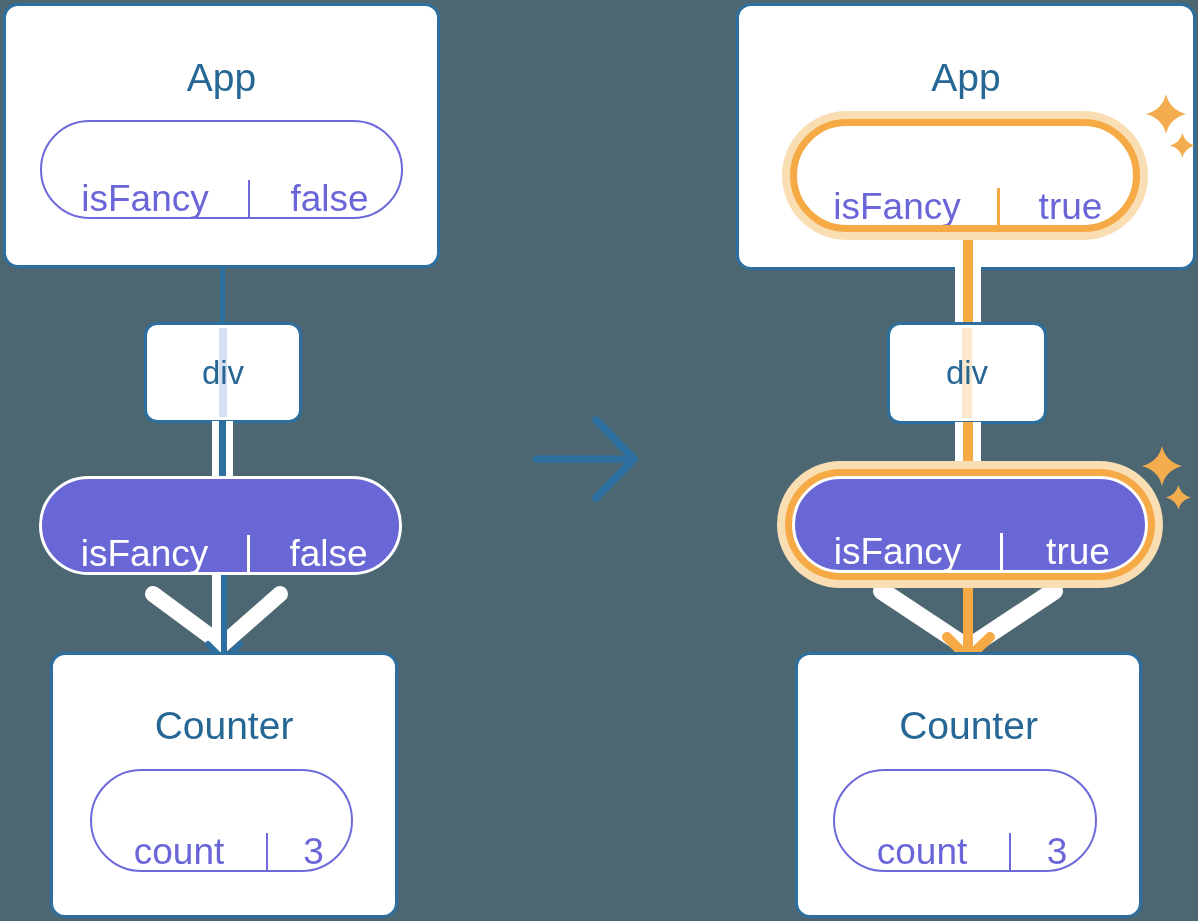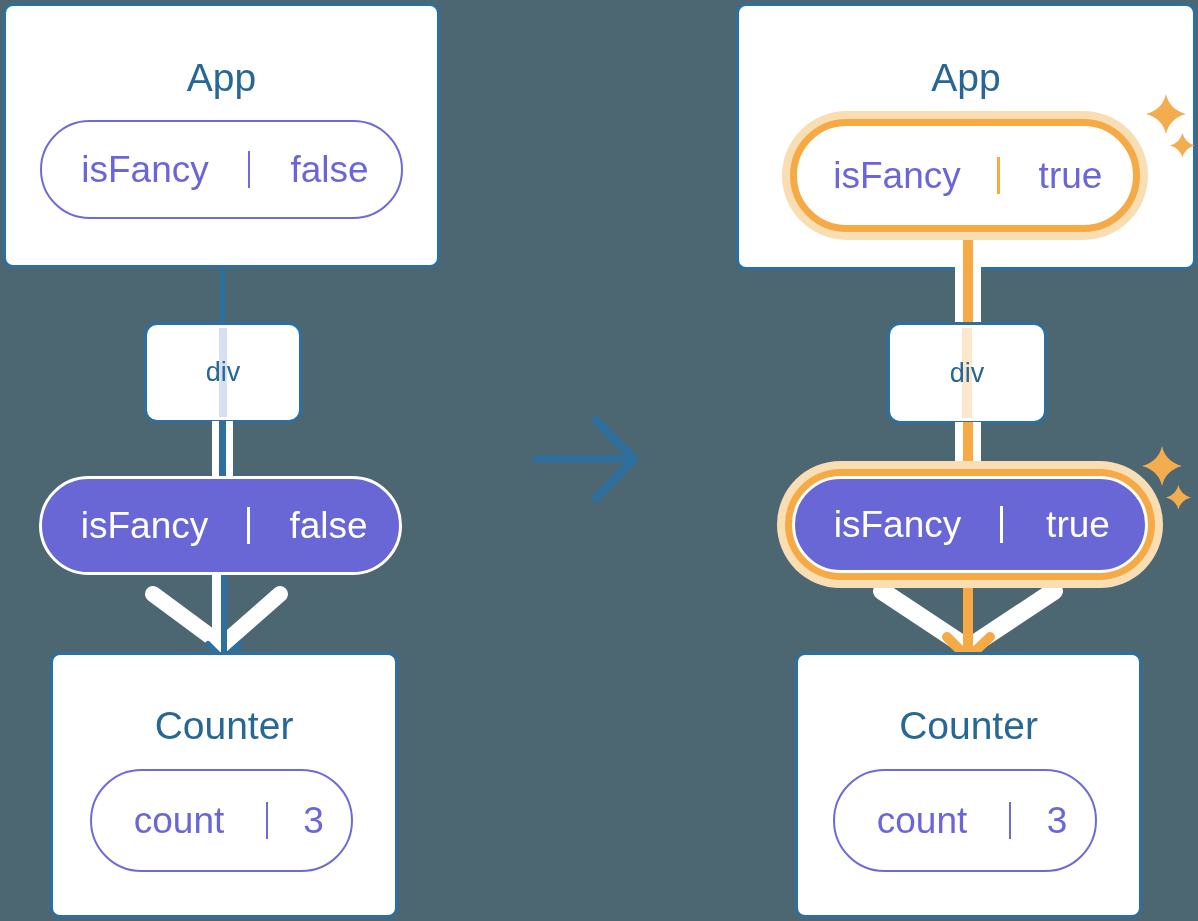--- a/index.html
+++ b/index.html
@@ -2,35 +2,35 @@
 <html><head>
 <meta charset="utf-8">
 <style>
   html,body{margin:0;padding:0;background:#4C6771;}
   .canvas{
     position:relative;width:1198px;height:921px;overflow:hidden;
     background:#4C6771;
     font-family:"Liberation Sans", sans-serif;
   }
   .card{
-    position:absolute;background:#fff;border:3px solid #2D6F9F;border-radius:10px;
+    position:absolute;background:#fff;border:3px solid #2D6F9F;border-radius:15px;
     box-sizing:border-box;
   }
   .card-title{
     position:absolute;left:0;right:0;text-align:center;
     font-size:39px;font-weight:500;color:#266795;line-height:1;
   }
   .divbox{
     position:absolute;background:#fff;border:3px solid #2D6F9F;border-radius:13px;
     box-sizing:border-box;display:flex;align-items:center;justify-content:center;
   }
   .divbox .thru-line{position:absolute;top:3px;bottom:3px;width:8px;left:50%;margin-left:-4px;}
-  .divbox .label{position:relative;font-size:27px;font-weight:500;color:#266795;text-align:center;}
+  .divbox .label{position:relative;font-size:33px;font-weight:500;color:#266795;text-align:center;}
   .pill{
-    position:absolute;box-sizing:border-box;display:flex;align-items:center;
+    position:absolute;box-sizing:border-box;display:flex;align-items:flex-end;
     border-radius:60px;overflow:hidden;gap:8px;
   }
   .pill .cell{
     display:flex;align-items:center;justify-content:center;
     font-size:37px;line-height:1;
   }
   .pill-outline{background:#fff;border:2px solid #6E6ADB;}
   .pill-outline .cell{color:#6A66D9;}
   .pill-outline .cell-name{border-right:2px solid #6E6ADB;}
   .pill-solid{background:#6967D6;border:3px solid #fff;}

